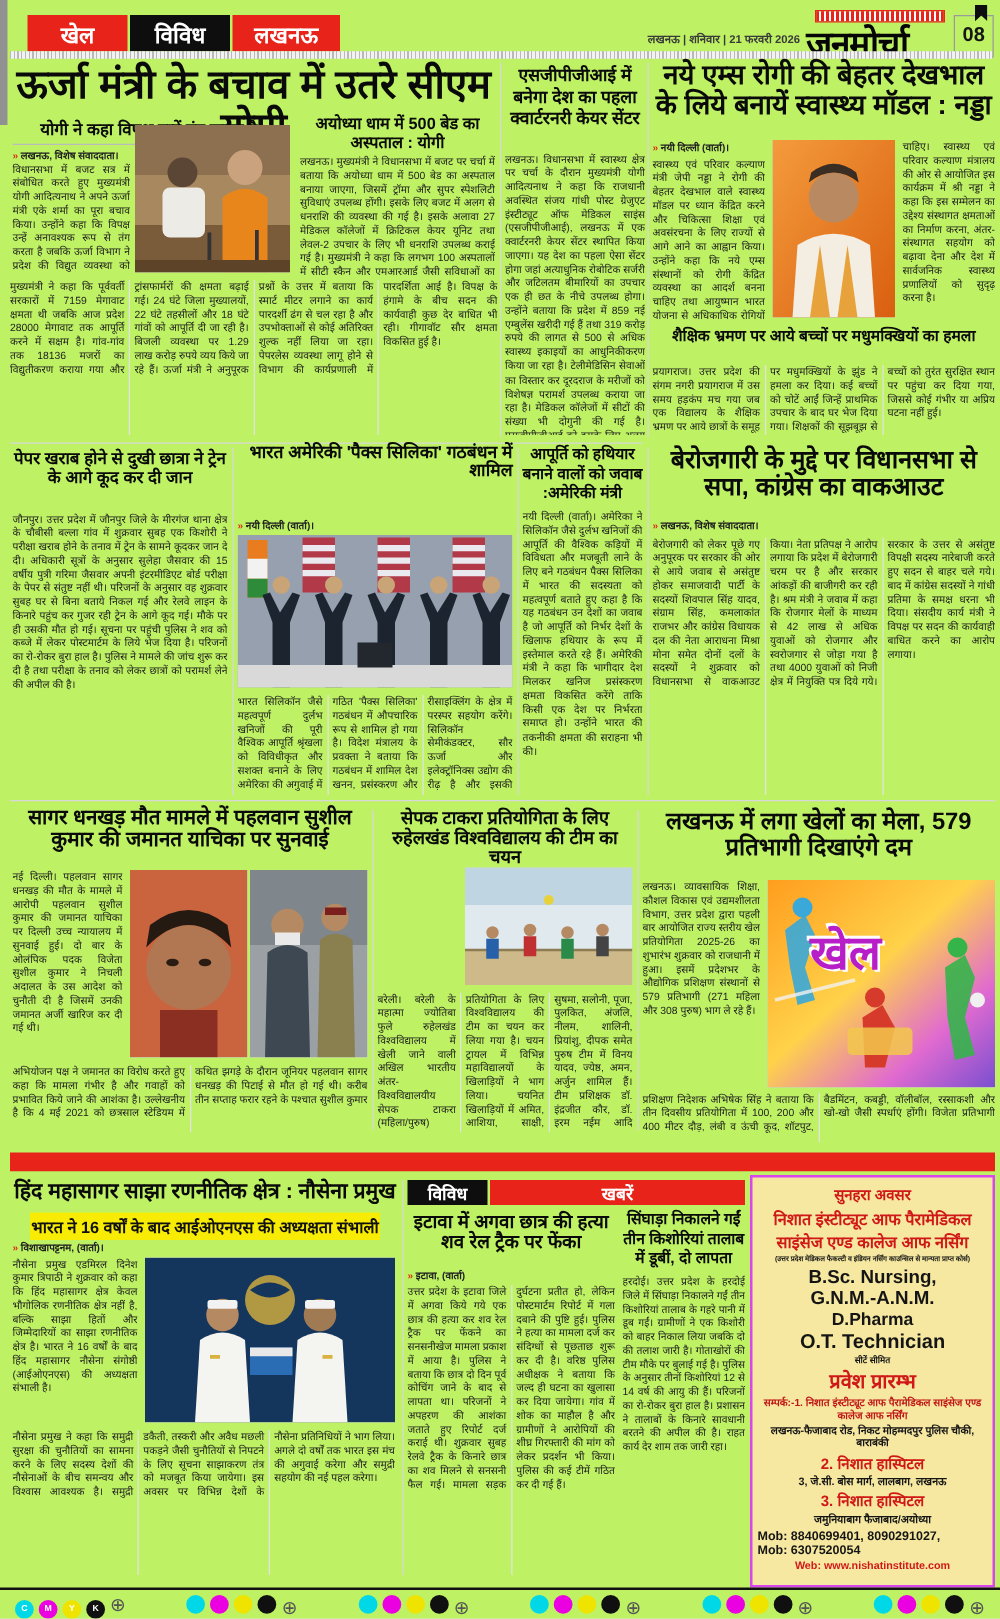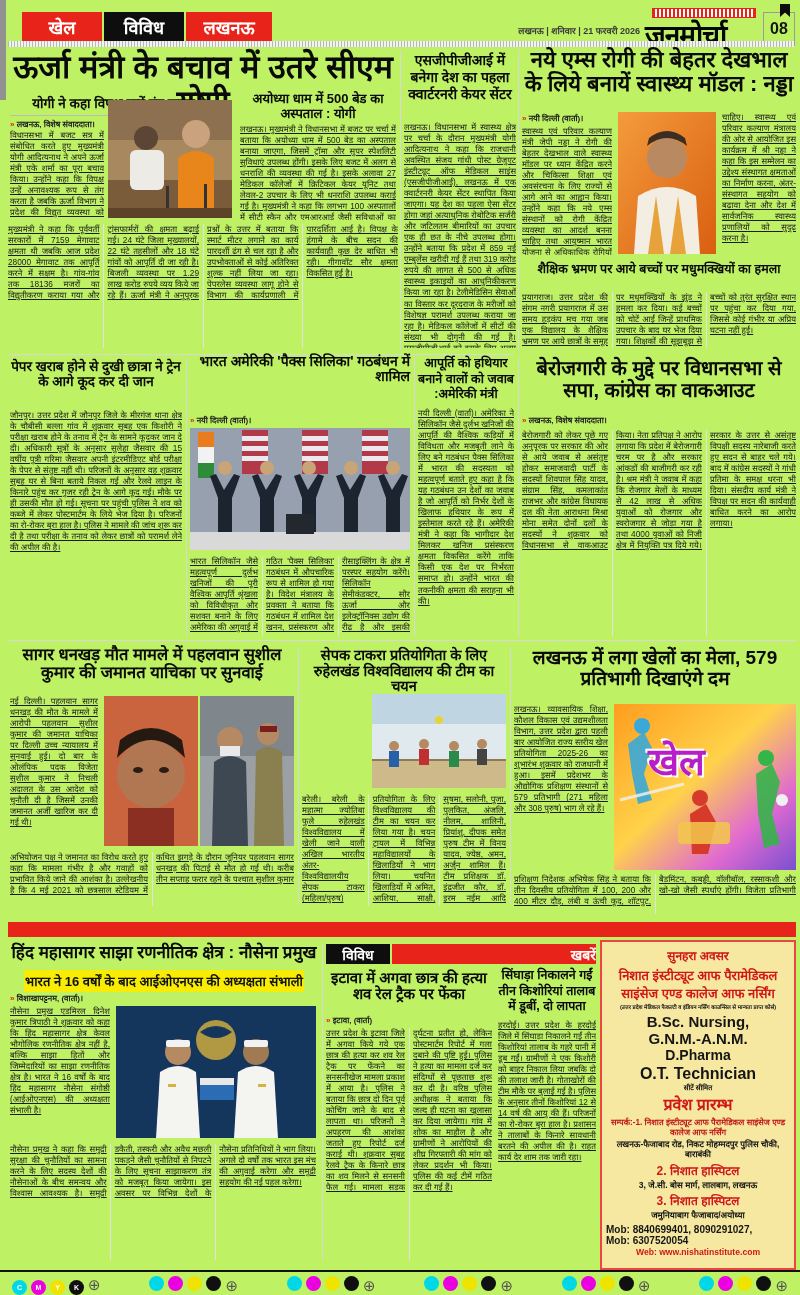--- a/index.html
+++ b/index.html
@@ -1,20 +1,20 @@
 <!DOCTYPE html>
 <html><head>
 <meta charset="utf-8">
 <style>
   html,body{margin:0;padding:0;background:#e9e9e9;}
   #page{position:relative;width:800px;height:1295px;margin:0 auto;background:#bef264;
         font-family:"Liberation Sans","DejaVu Sans",sans-serif;color:#161616;overflow:hidden;}
   .abs{position:absolute;}
   .hl{font-weight:800;text-align:center;color:#0a0a0a;line-height:1.08;}
-  .body-txt{font-size:8.3px;line-height:1.33;text-align:justify;color:#1d1d1d;overflow:hidden;text-decoration:underline;}
+  .body-txt{font-size:8.3px;line-height:1.33;text-align:justify;color:#1d1d1d;overflow:hidden;}
   .cols-2{column-count:2;column-gap:8px;column-rule:1px solid #e2e2e2;}
   .cols-3{column-count:3;column-gap:8px;column-rule:1px solid #e2e2e2;}
   .cols-4{column-count:4;column-gap:8px;column-rule:1px solid #e2e2e2;}
   .byline{font-size:8px;font-weight:bold;color:#202020;}
   .byline::before{content:"» ";color:#e02318;}
   .tagbox{display:flex;align-items:center;justify-content:center;color:#fff;font-weight:800;font-size:18px;}
   .red{background:#e8231a;}
   .blk{background:#0e0e0e;}
   .yellow-sub{background:#f8ec04;font-weight:800;text-align:center;color:#111;}
   .subhead{font-weight:800;text-align:center;color:#0b0b0b;line-height:1.15;}
@@ -262,32 +262,32 @@
       <rect x="52" y="78" width="8" height="3" fill="#d8b23c"></rect>
         <rect x="142" y="78" width="8" height="3" fill="#d8b23c"></rect>
     </svg>
   </div>
   <div class="abs body-txt cols-3" style="left:10px;top:1144px;width:306px;height:116px;">नौसेना प्रमुख ने कहा कि समुद्री सुरक्षा की चुनौतियों का सामना करने के लिए सदस्य देशों की नौसेनाओं के बीच समन्वय और विश्वास आवश्यक है। समुद्री डकैती, तस्करी और अवैध मछली पकड़ने जैसी चुनौतियों से निपटने के लिए सूचना साझाकरण तंत्र को मजबूत किया जायेगा। इस अवसर पर विभिन्न देशों के नौसेना प्रतिनिधियों ने भाग लिया। अगले दो वर्षों तक भारत इस मंच की अगुवाई करेगा और समुद्री सहयोग की नई पहल करेगा।</div>
 
   <div class="abs hair-l" style="left:322px;top:944px;width:0;height:316px;"></div>
   <div class="abs tagbox blk" style="left:326px;top:944px;width:64px;height:20px;font-size:14px;">
       <span>विविध</span>
     </div>
-  <div class="abs tagbox red" style="left:392px;top:944px;width:204px;height:20px;font-size:14px;justify-content:flex-end;box-sizing:border-box;">
+  <div class="abs tagbox red" style="left:392px;top:944px;width:204px;height:20px;font-size:14px;justify-content:center;box-sizing:border-box;">
       <span>खबरें</span>
     </div>
 
   <div class="abs hl" style="left:326px;top:970px;width:166px;font-size:15px;">इटावा में अगवा छात्र की हत्या शव रेल ट्रैक पर फेंका</div>
   <div class="abs byline" style="left:326px;top:1014px;width:100px;">इटावा, (वार्ता)</div>
   <div class="abs body-txt cols-2" style="left:326px;top:1028px;width:166px;height:232px;">उत्तर प्रदेश के इटावा जिले में अगवा किये गये एक छात्र की हत्या कर शव रेल ट्रैक पर फेंकने का सनसनीखेज मामला प्रकाश में आया है। पुलिस ने बताया कि छात्र दो दिन पूर्व कोचिंग जाने के बाद से लापता था। परिजनों ने अपहरण की आशंका जताते हुए रिपोर्ट दर्ज कराई थी। शुक्रवार सुबह रेलवे ट्रैक के किनारे छात्र का शव मिलने से सनसनी फैल गई। मामला सड़क दुर्घटना प्रतीत हो, लेकिन पोस्टमार्टम रिपोर्ट में गला दबाने की पुष्टि हुई। पुलिस ने हत्या का मामला दर्ज कर संदिग्धों से पूछताछ शुरू कर दी है। वरिष्ठ पुलिस अधीक्षक ने बताया कि जल्द ही घटना का खुलासा कर दिया जायेगा। गांव में शोक का माहौल है और ग्रामीणों ने आरोपियों की शीघ्र गिरफ्तारी की मांग को लेकर प्रदर्शन भी किया। पुलिस की कई टीमें गठित कर दी गई हैं।</div>
 
   <div class="abs hl" style="left:498px;top:968px;width:98px;font-size:12.5px;line-height:1.25;">सिंघाड़ा निकालने गईं तीन किशोरियां तालाब में डूबीं, दो लापता</div>
   <div class="abs body-txt" style="left:498px;top:1020px;width:98px;height:240px;">हरदोई। उत्तर प्रदेश के हरदोई जिले में सिंघाड़ा निकालने गईं तीन किशोरियां तालाब के गहरे पानी में डूब गईं। ग्रामीणों ने एक किशोरी को बाहर निकाल लिया जबकि दो की तलाश जारी है। गोताखोरों की टीम मौके पर बुलाई गई है। पुलिस के अनुसार तीनों किशोरियां 12 से 14 वर्ष की आयु की हैं। परिजनों का रो-रोकर बुरा हाल है। प्रशासन ने तालाबों के किनारे सावधानी बरतने की अपील की है। राहत कार्य देर शाम तक जारी रहा।</div>
 
-  <div class="abs" style="left:600px;top:940px;width:196px;height:330px;background:#f6e8a0;border:2px solid #ef4444;box-sizing:border-box;padding:5px 4px;text-align:center;overflow:hidden;">
+  <div class="abs" style="left:600px;top:940px;width:196px;height:330px;background:#f6e8a0;border:2px solid #d946ef;box-sizing:border-box;padding:5px 4px;text-align:center;overflow:hidden;">
     <div class="adred" style="font-size:12px;">सुनहरा अवसर</div>
     <div class="adred" style="font-size:13px;margin-top:2px;">निशात इंस्टीट्यूट आफ पैरामेडिकल</div>
     <div class="adred" style="font-size:13px;">साइंसेज एण्ड कालेज आफ नर्सिंग</div>
     <div class="adblk" style="font-size:5.6px;margin-top:1px;">(उत्तर प्रदेश मेडिकल फैकल्टी व इंडियन नर्सिंग काउन्सिल से मान्यता प्राप्त कोर्स)</div>
     <div class="adblk" style="font-size:15px;margin-top:2px;">B.Sc. Nursing,</div>
     <div class="adblk" style="font-size:15px;">G.N.M.-A.N.M.</div>
     <div class="adblk" style="font-size:14px;">D.Pharma</div>
     <div class="adblk" style="font-size:16px;margin-top:2px;">O.T. Technician</div>
     <div class="adblk" style="font-size:7px;">सीटें सीमित</div>
     <div class="adred" style="font-size:16px;margin-top:1px;">प्रवेश प्रारम्भ</div>

